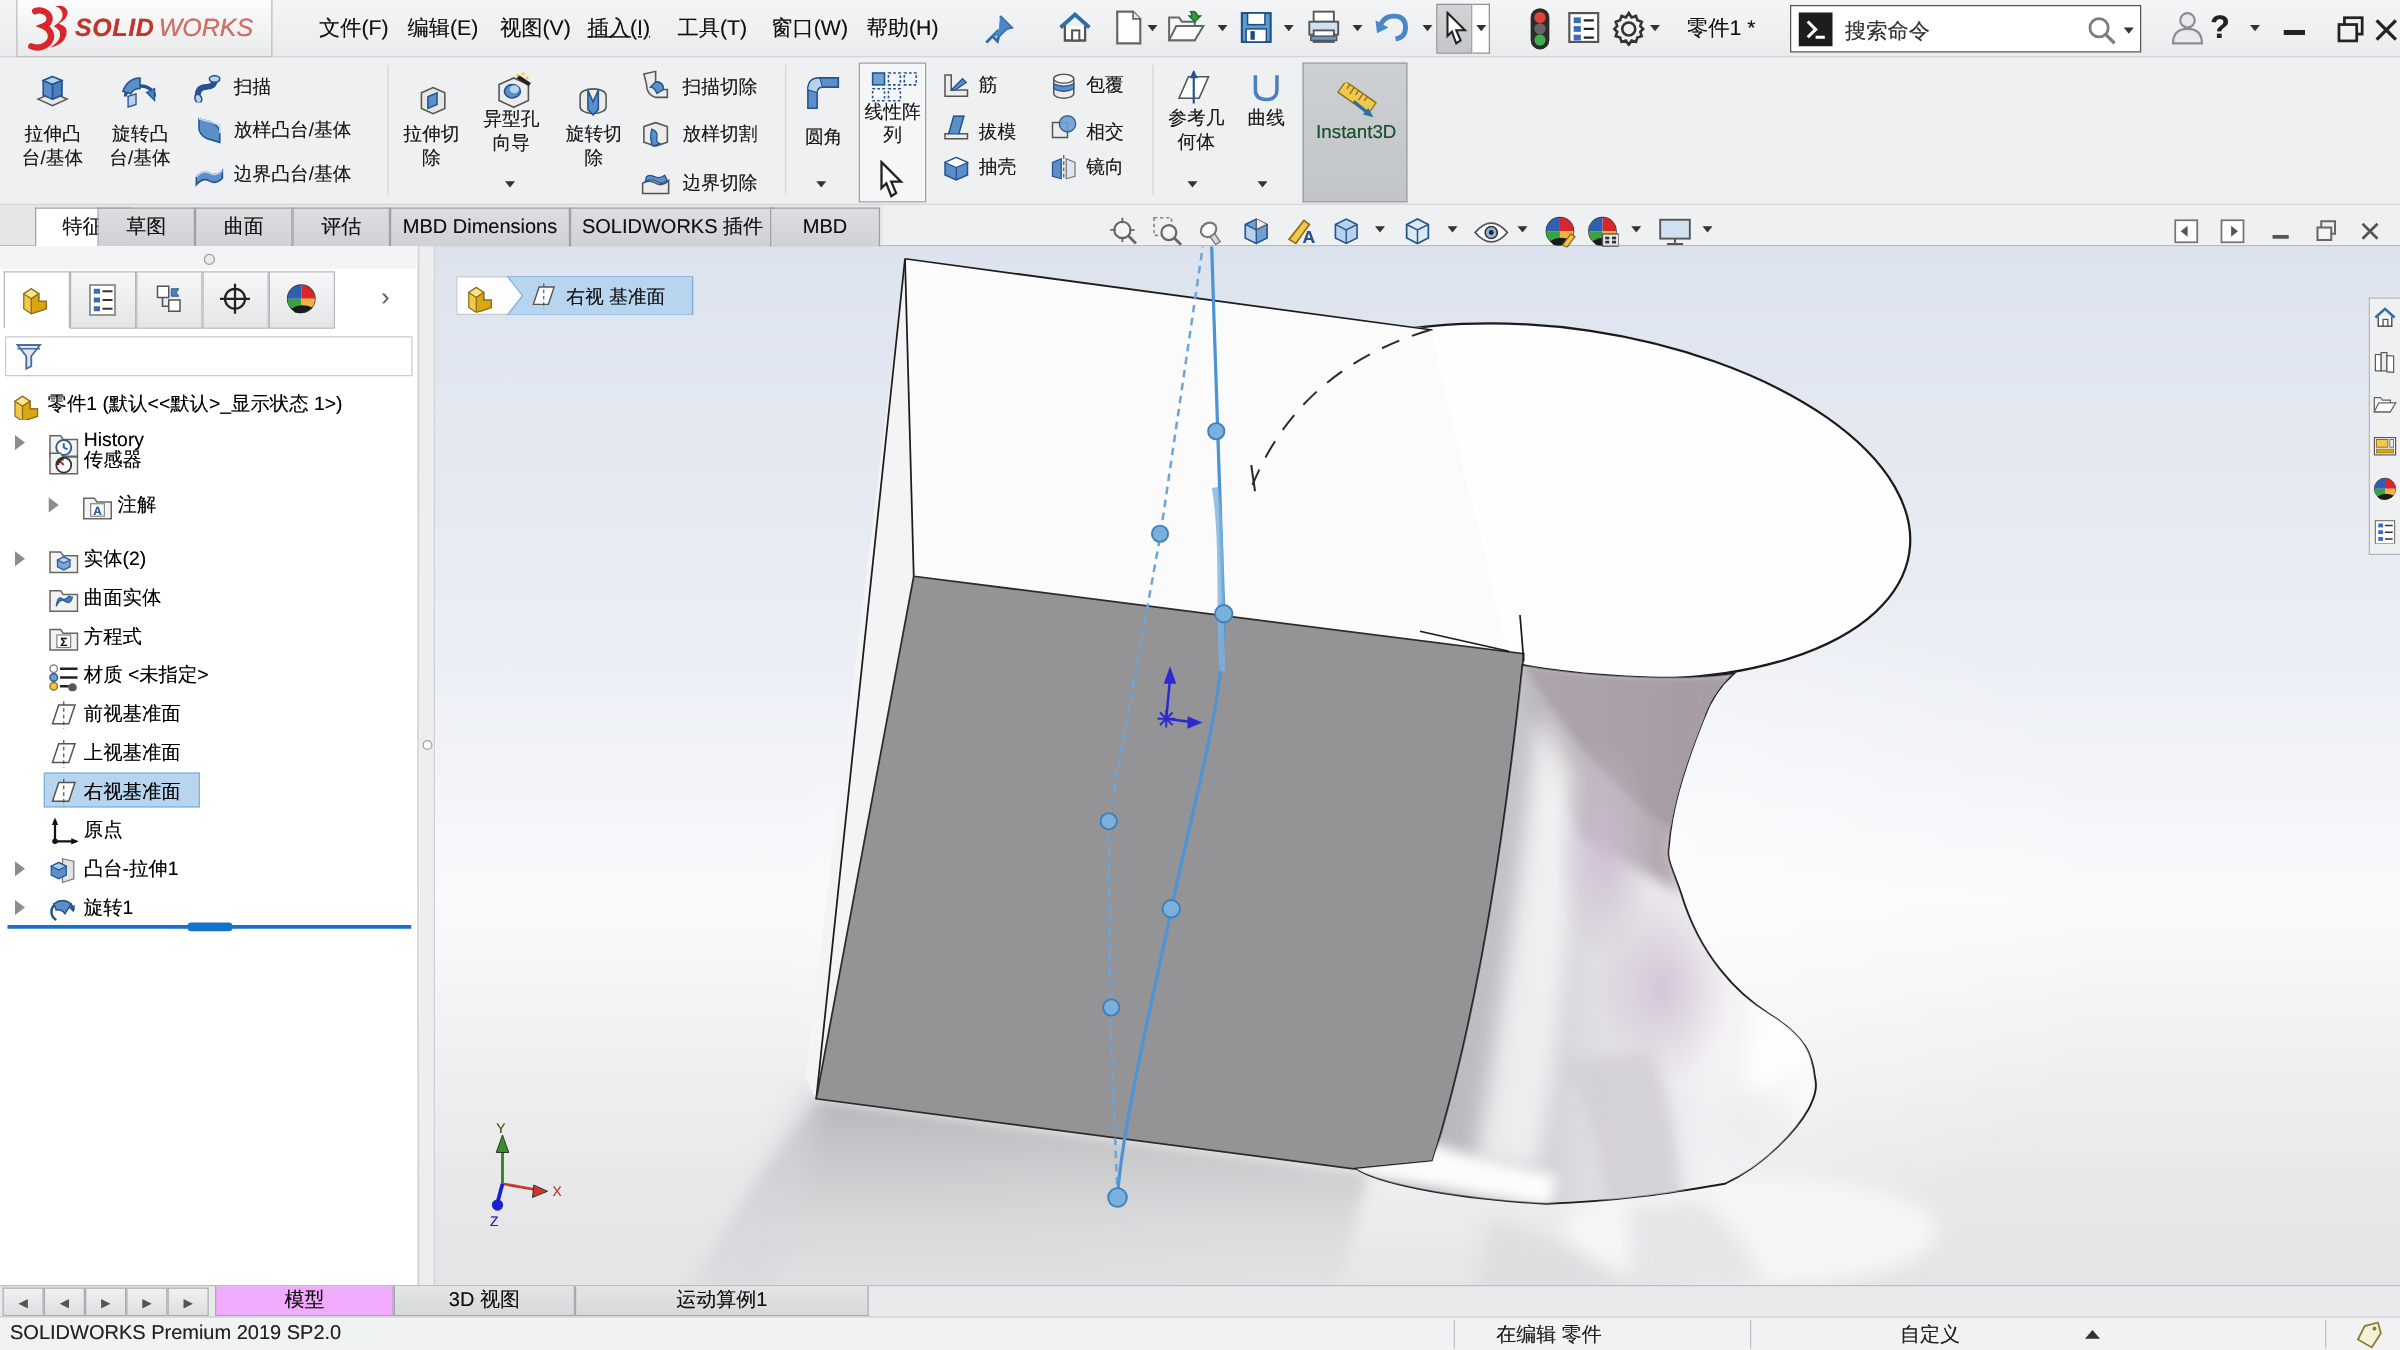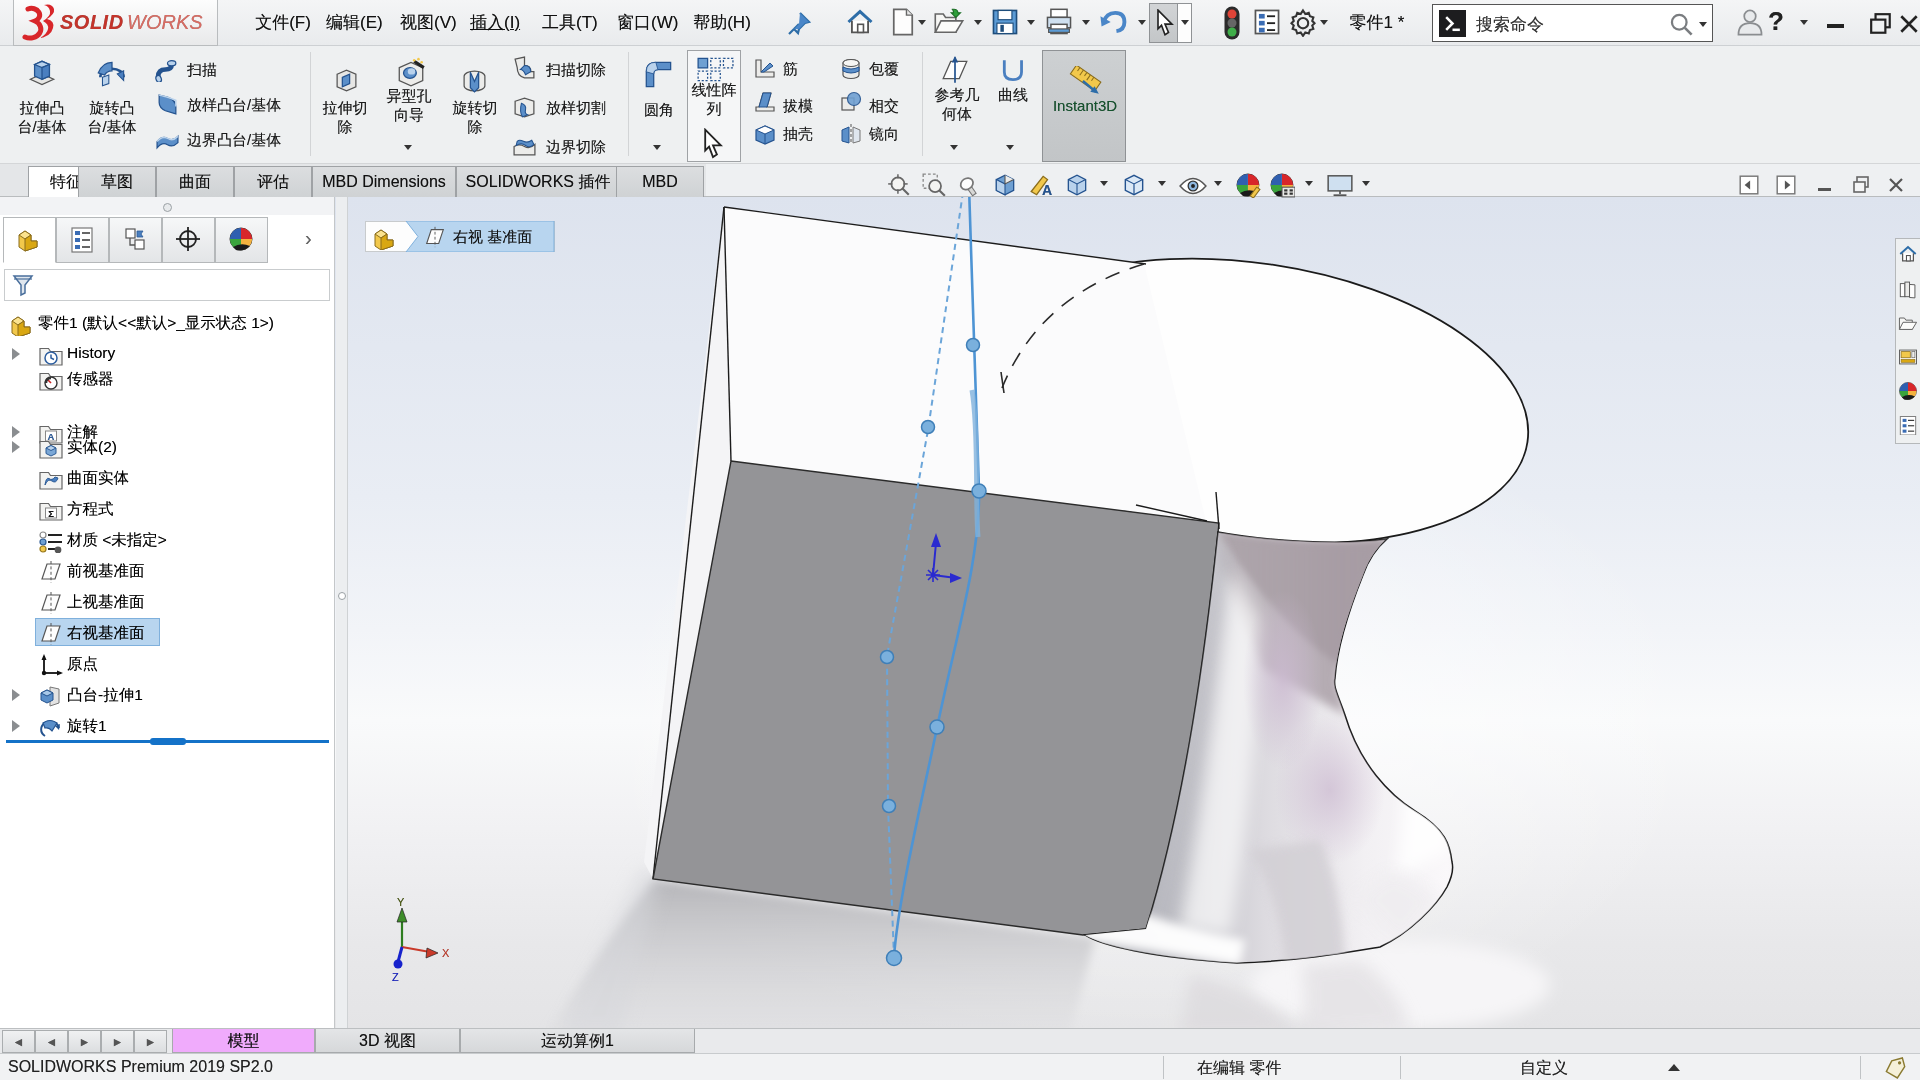--- a/index.html
+++ b/index.html
@@ -636,27 +636,27 @@
         </svg>
    <div class="txt" style="left:38px;">零件1 (默认&lt;&lt;默认&gt;_显示状态 1&gt;)</div>
       </div>
  <div class="trow" style="top:142px;">
         <div class="arr"></div>
    <svg class="ticon" width="25" height="25">
           <use href="#i-hist"></use>
         </svg>
    <div class="txt">History</div>
       </div>
- <div class="trow" style="top:167px;">
+ <div class="trow" style="top:156px;">
    <svg class="ticon" width="25" height="25">
           <use href="#i-sensor"></use>
         </svg>
    <div class="txt">传感器</div>
       </div>
- <div class="trow" style="top:220px;">
+ <div class="trow" style="top:192px;margin-left:27px;">
         <div class="arr"></div>
    <svg class="ticon" width="25" height="25">
           <use href="#i-ann"></use>
         </svg>
    <div class="txt">注解</div>
       </div>
  <div class="trow" style="top:235px;">
         <div class="arr"></div>
    <svg class="ticon" width="25" height="25">
           <use href="#i-solid"></use>

